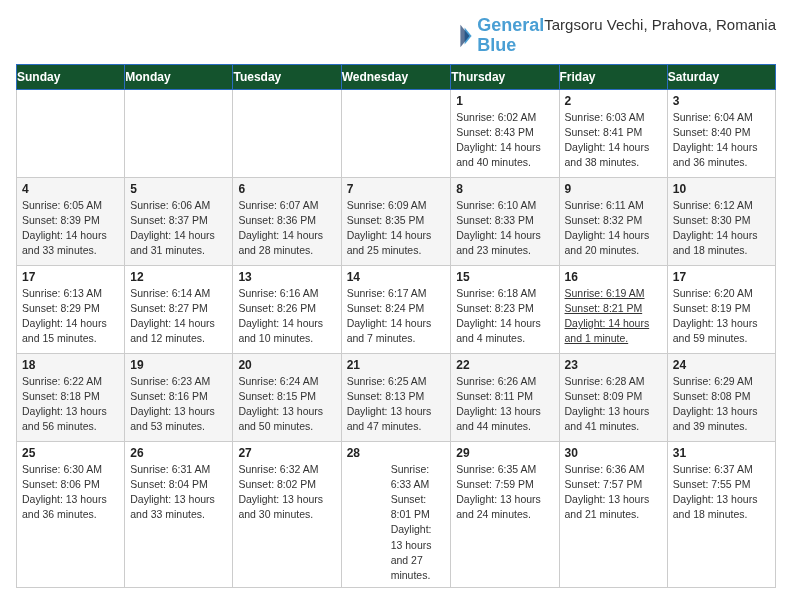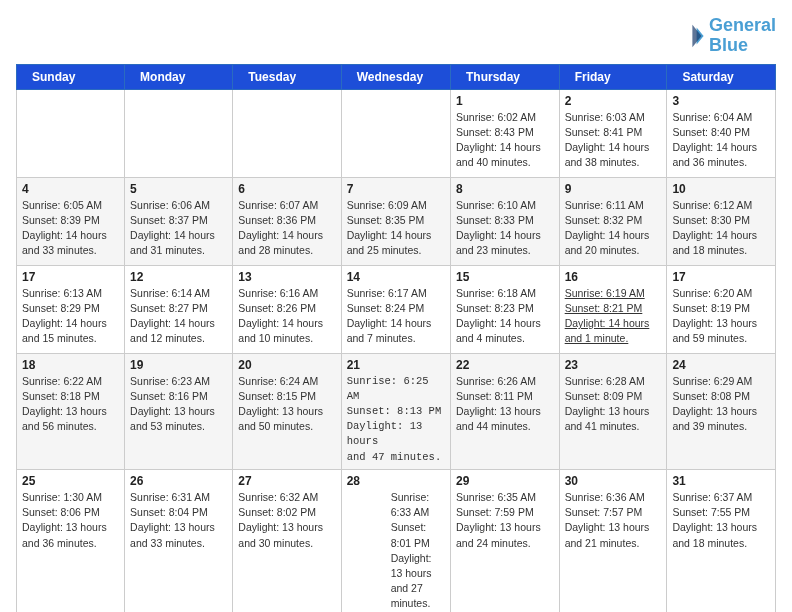--- a/index.html
+++ b/index.html
@@ -45,23 +45,23 @@
     .location {
       font-size: 15px;
       color: #333;
     }
     .calendar {
       width: 100%;
       border-collapse: collapse;
       font-size: 11px;
     }
     .calendar th {
-      background: #1d4ed8;
+      background: #14532d;
       color: #fff;
-      padding: 5px 15px;
+      padding: 5px 0;
       text-align: left;
       font-size: 12px;
       font-weight: bold;
       border: 1px solid #2a6bbf;
     }
     .calendar td {
       border: 1px solid #ccc;
       vertical-align: top;
       padding: 4px 5px;
       width: 110px;
@@ -95,20 +95,21 @@
     <svg class="logo-icon" viewBox="0 0 40 40">
       <polygon points="28,8 38,20 28,32" fill="#4a9fd4"></polygon>
       <polygon points="22,4 35,20 22,36" fill="#1a3a6b" opacity="0.7"></polygon>
     </svg>
     <div class="logo-text">
       <div><span>General</span></div>
       <div style="color:#4a9fd4">Blue</div>
     </div>
   </div>
   <div class="title-block">
+    <div class="location">Targsoru Vechi, Prahova, Romania</div>
   </div>
 </div>
 
 <table class="calendar">
   <thead>
     <tr>
         <th>Sunday</th>
         <th>Monday</th>
         <th>Tuesday</th>
         <th>Wednesday</th>
@@ -264,21 +265,21 @@
         </td>
         <td>
           <div class="day-number">20</div>
           <div class="day-info" style="white-space: pre-line;">Sunrise: 6:24 AM
 Sunset: 8:15 PM
 Daylight: 13 hours
 and 50 minutes.</div>
         </td>
         <td>
           <div class="day-number">21</div>
-          <div class="day-info" style="white-space: pre-line; font-family: Liberation Mono, monospace;">Sunrise: 6:25 AM
+          <div class="day-info" style="white-space: pre-line;">Sunrise: 6:25 AM
 Sunset: 8:13 PM
 Daylight: 13 hours
 and 47 minutes.</div>
         </td>
         <td>
           <div class="day-number">22</div>
           <div class="day-info" style="white-space: pre-line;">Sunrise: 6:26 AM
 Sunset: 8:11 PM
 Daylight: 13 hours
 and 44 minutes.</div>
@@ -294,21 +295,21 @@
           <div class="day-number">24</div>
           <div class="day-info" style="white-space: pre-line;">Sunrise: 6:29 AM
 Sunset: 8:08 PM
 Daylight: 13 hours
 and 39 minutes.</div>
         </td>
       </tr>
       <tr>
         <td>
           <div class="day-number">25</div>
-          <div class="day-info" style="white-space: pre-line;">Sunrise: 1:30 AM
+          <div class="day-info" style="white-space: pre-line;">Sunrise: 6:30 AM
 Sunset: 8:06 PM
 Daylight: 13 hours
 and 36 minutes.</div>
         </td>
         <td>
           <div class="day-number">26</div>
           <div class="day-info" style="white-space: pre-line;">Sunrise: 6:31 AM
 Sunset: 8:04 PM
 Daylight: 13 hours
 and 33 minutes.</div>

